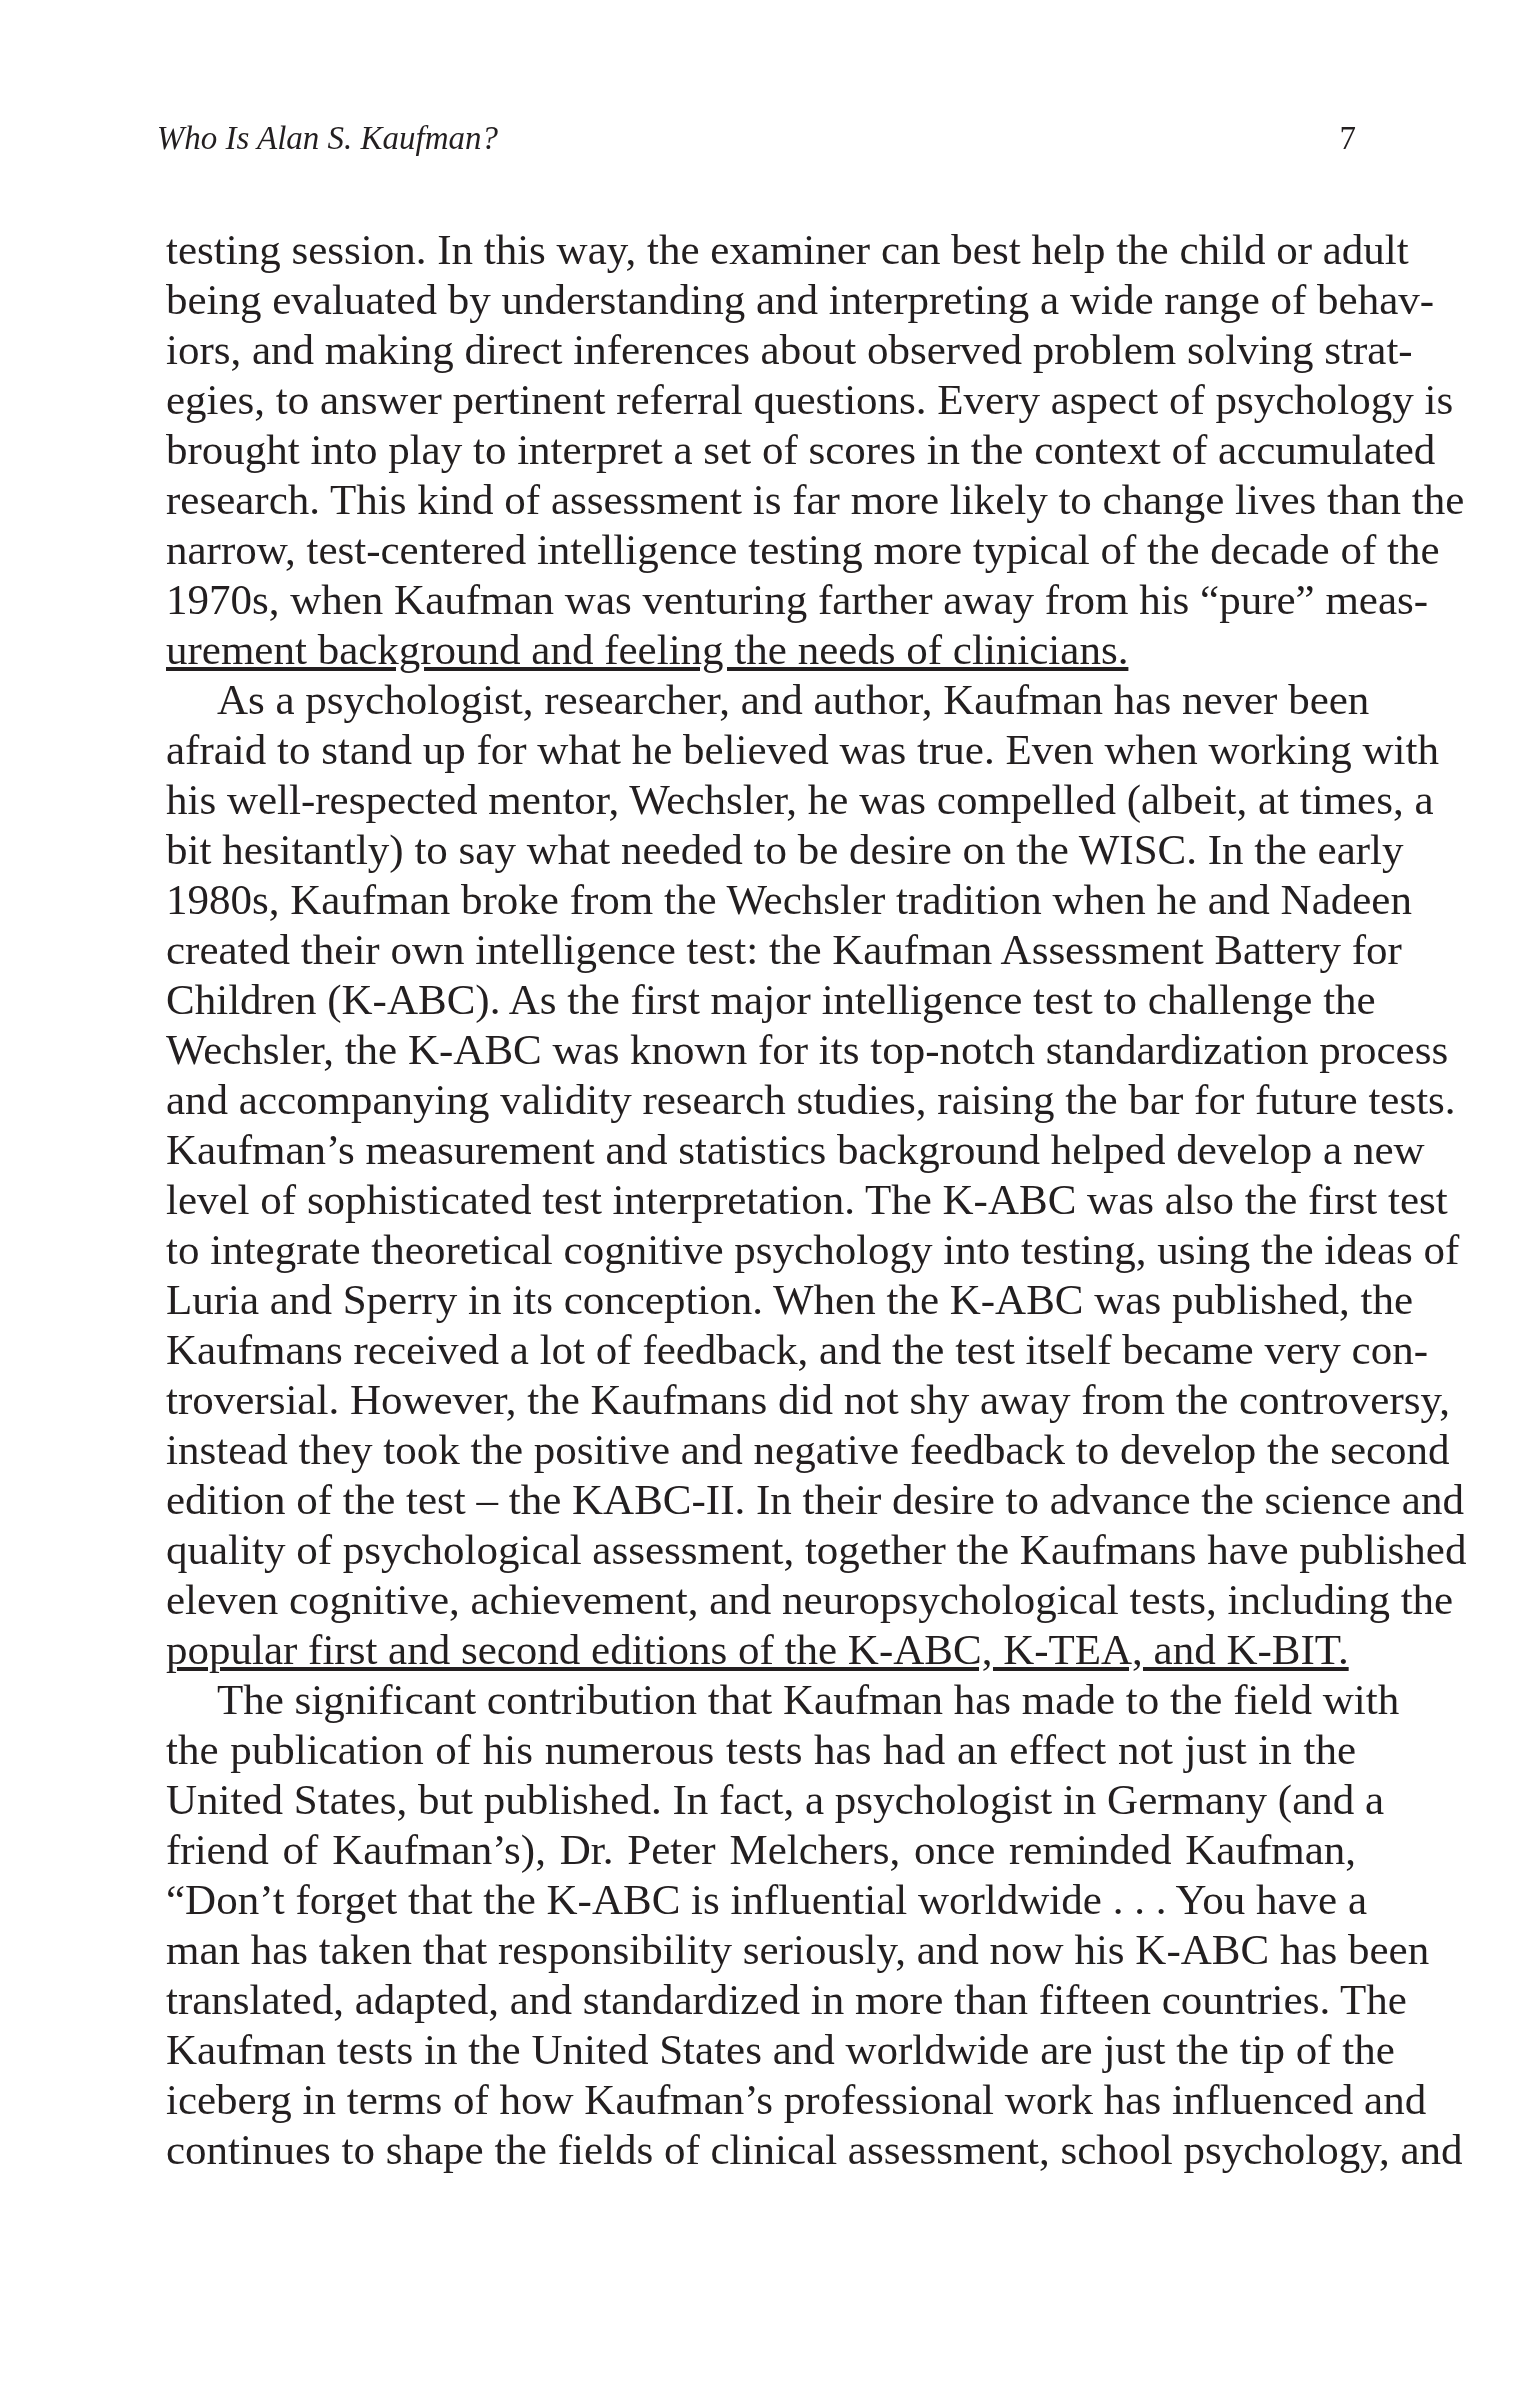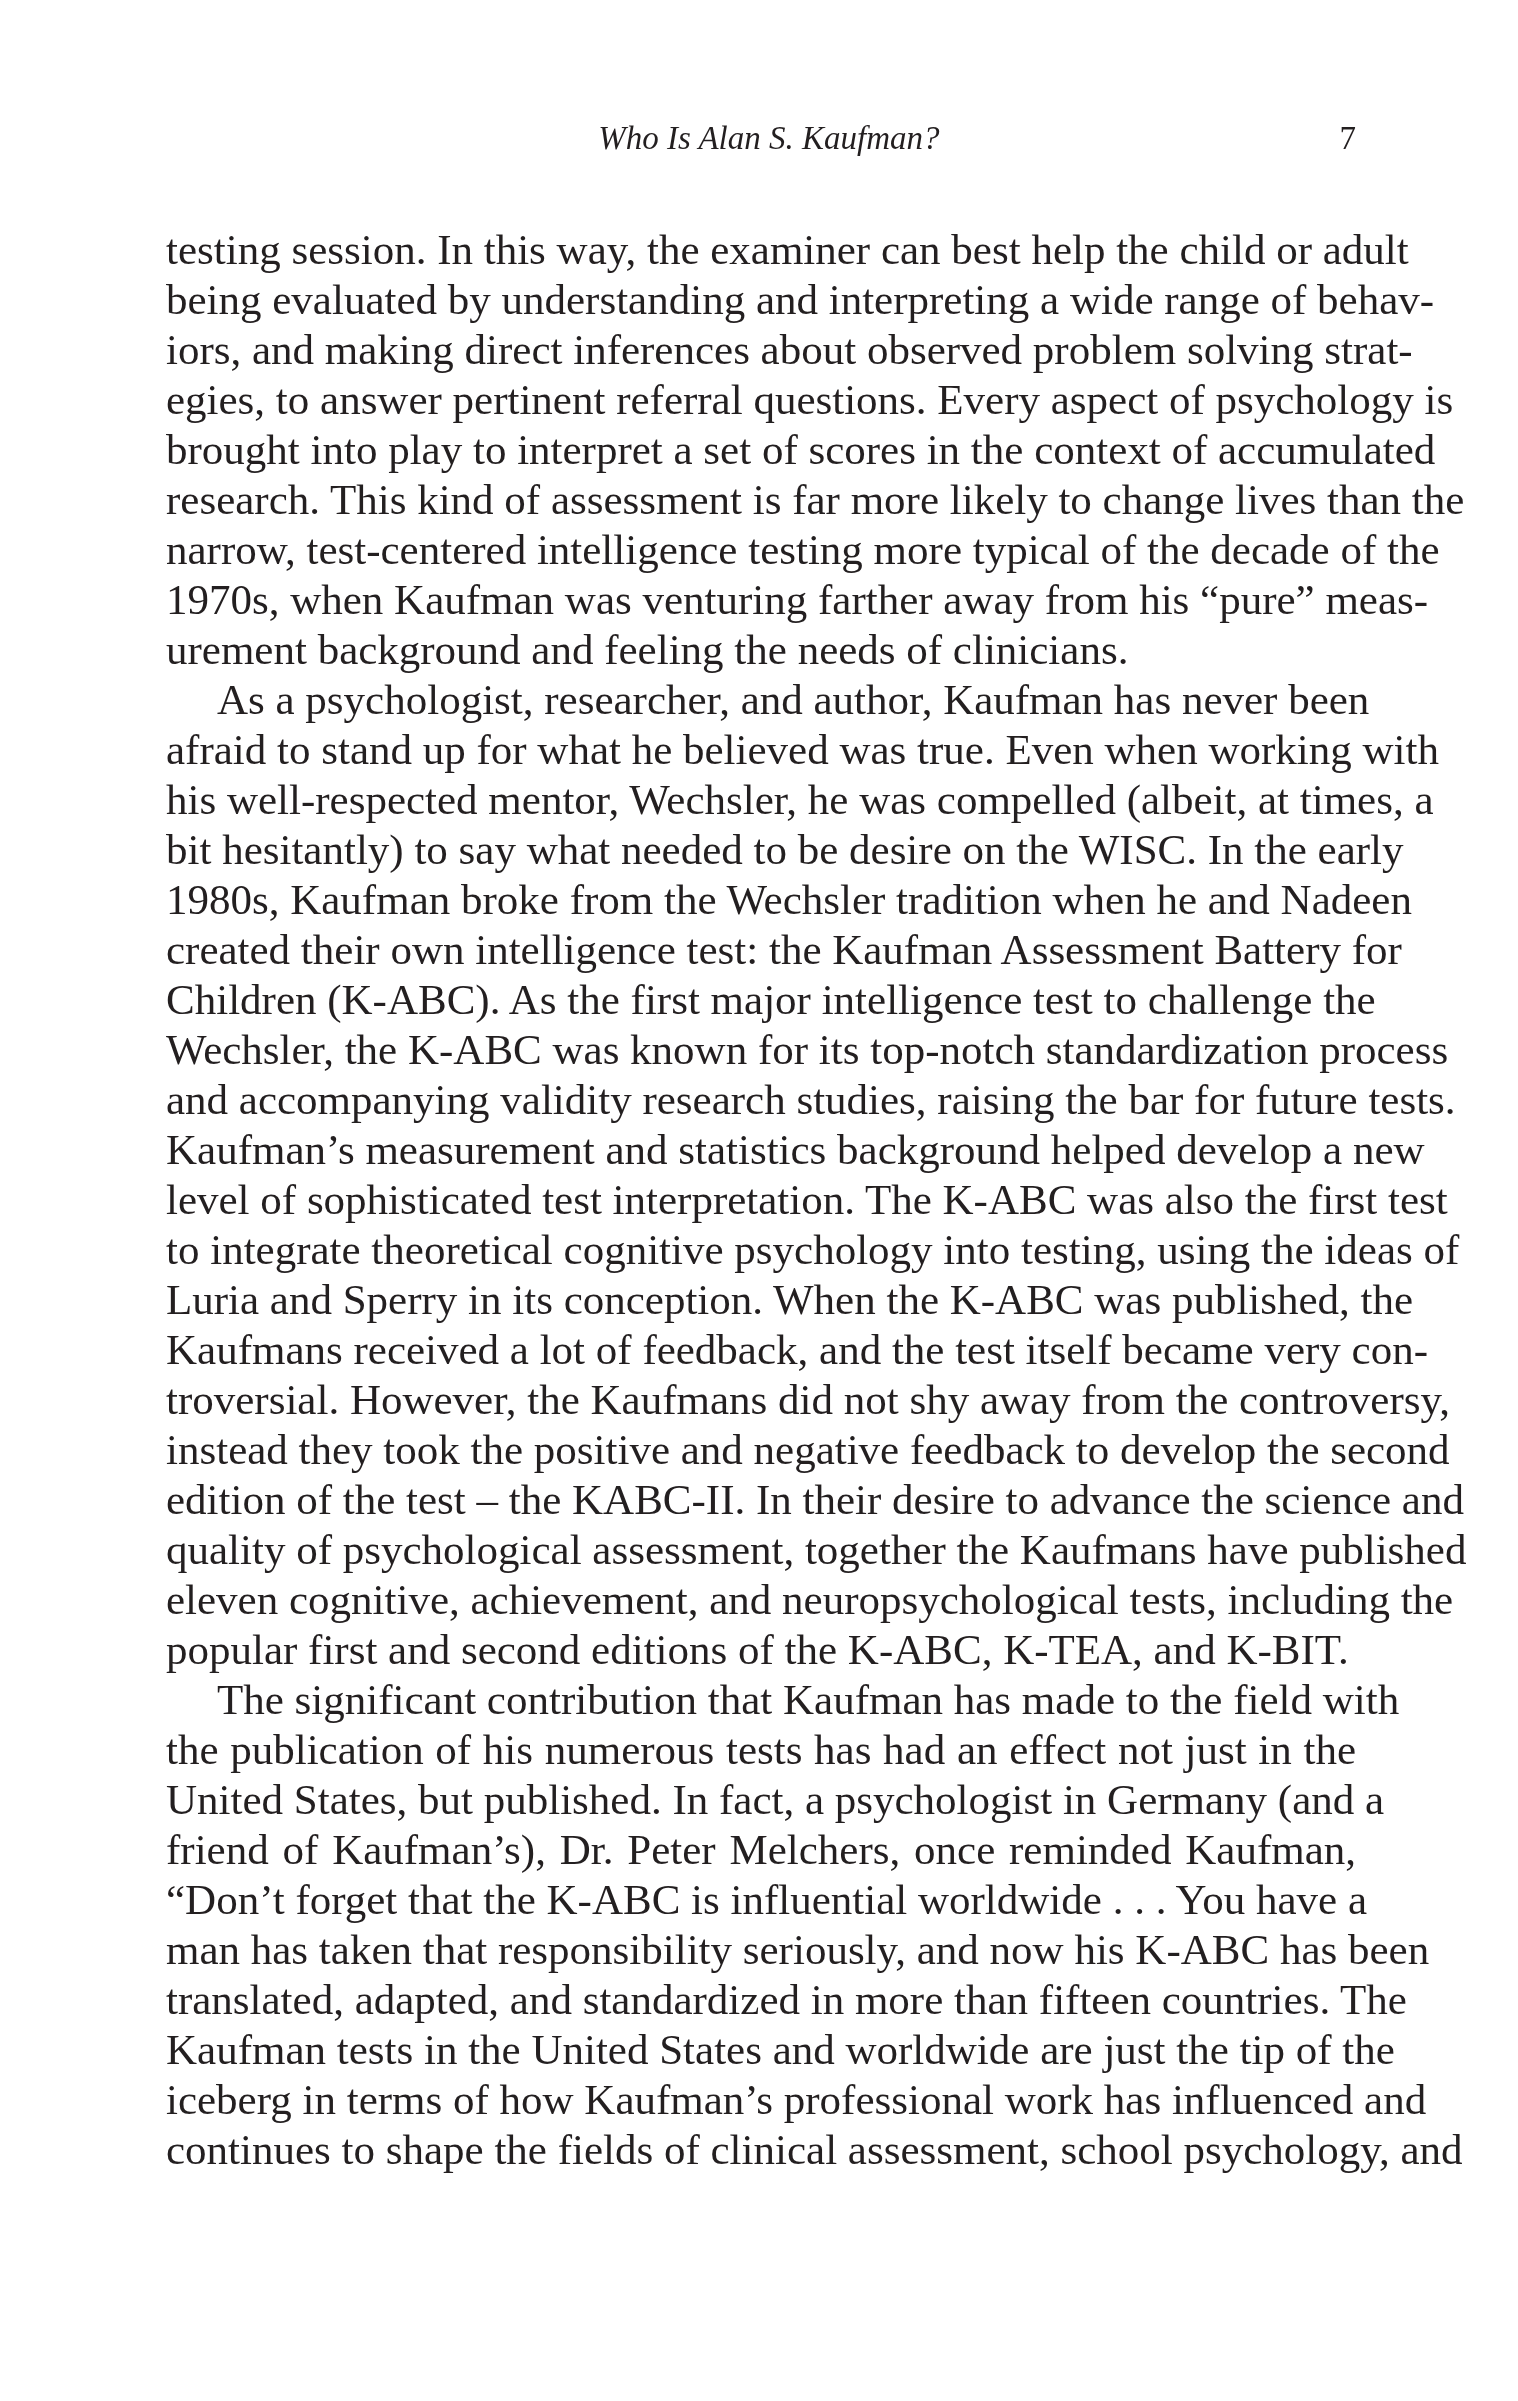--- a/index.html
+++ b/index.html
@@ -25,23 +25,22 @@
       position: absolute;
       left: 166px;
       width: 1190px;
       top: 118px;
       height: 40px;
       font-size: 33px;
       line-height: 40px;
     }
     .running-head .title {
       position: absolute;
-      left: 17px;
+      left: 0;
       width: 1190px;
-      text-align: center;
       font-style: italic;
       margin-left: -9.2px;
     }
     .running-head .folio {
       position: absolute;
       right: 0;
       top: 0;
       font-size: 33px;
     }
     .body-text {
@@ -54,20 +53,21 @@
     .line {
       display: block;
       height: 50px;
       line-height: 50px;
       text-align: justify;
       text-align-last: justify;
       white-space: nowrap;
     }
     .line.last {
       text-align-last: left;
+      text-decoration: underline;
     }
     .line.indent {
       padding-left: 51px;
     }
   </style>
 </head>
 <body>
 
 <div class="page">
 

